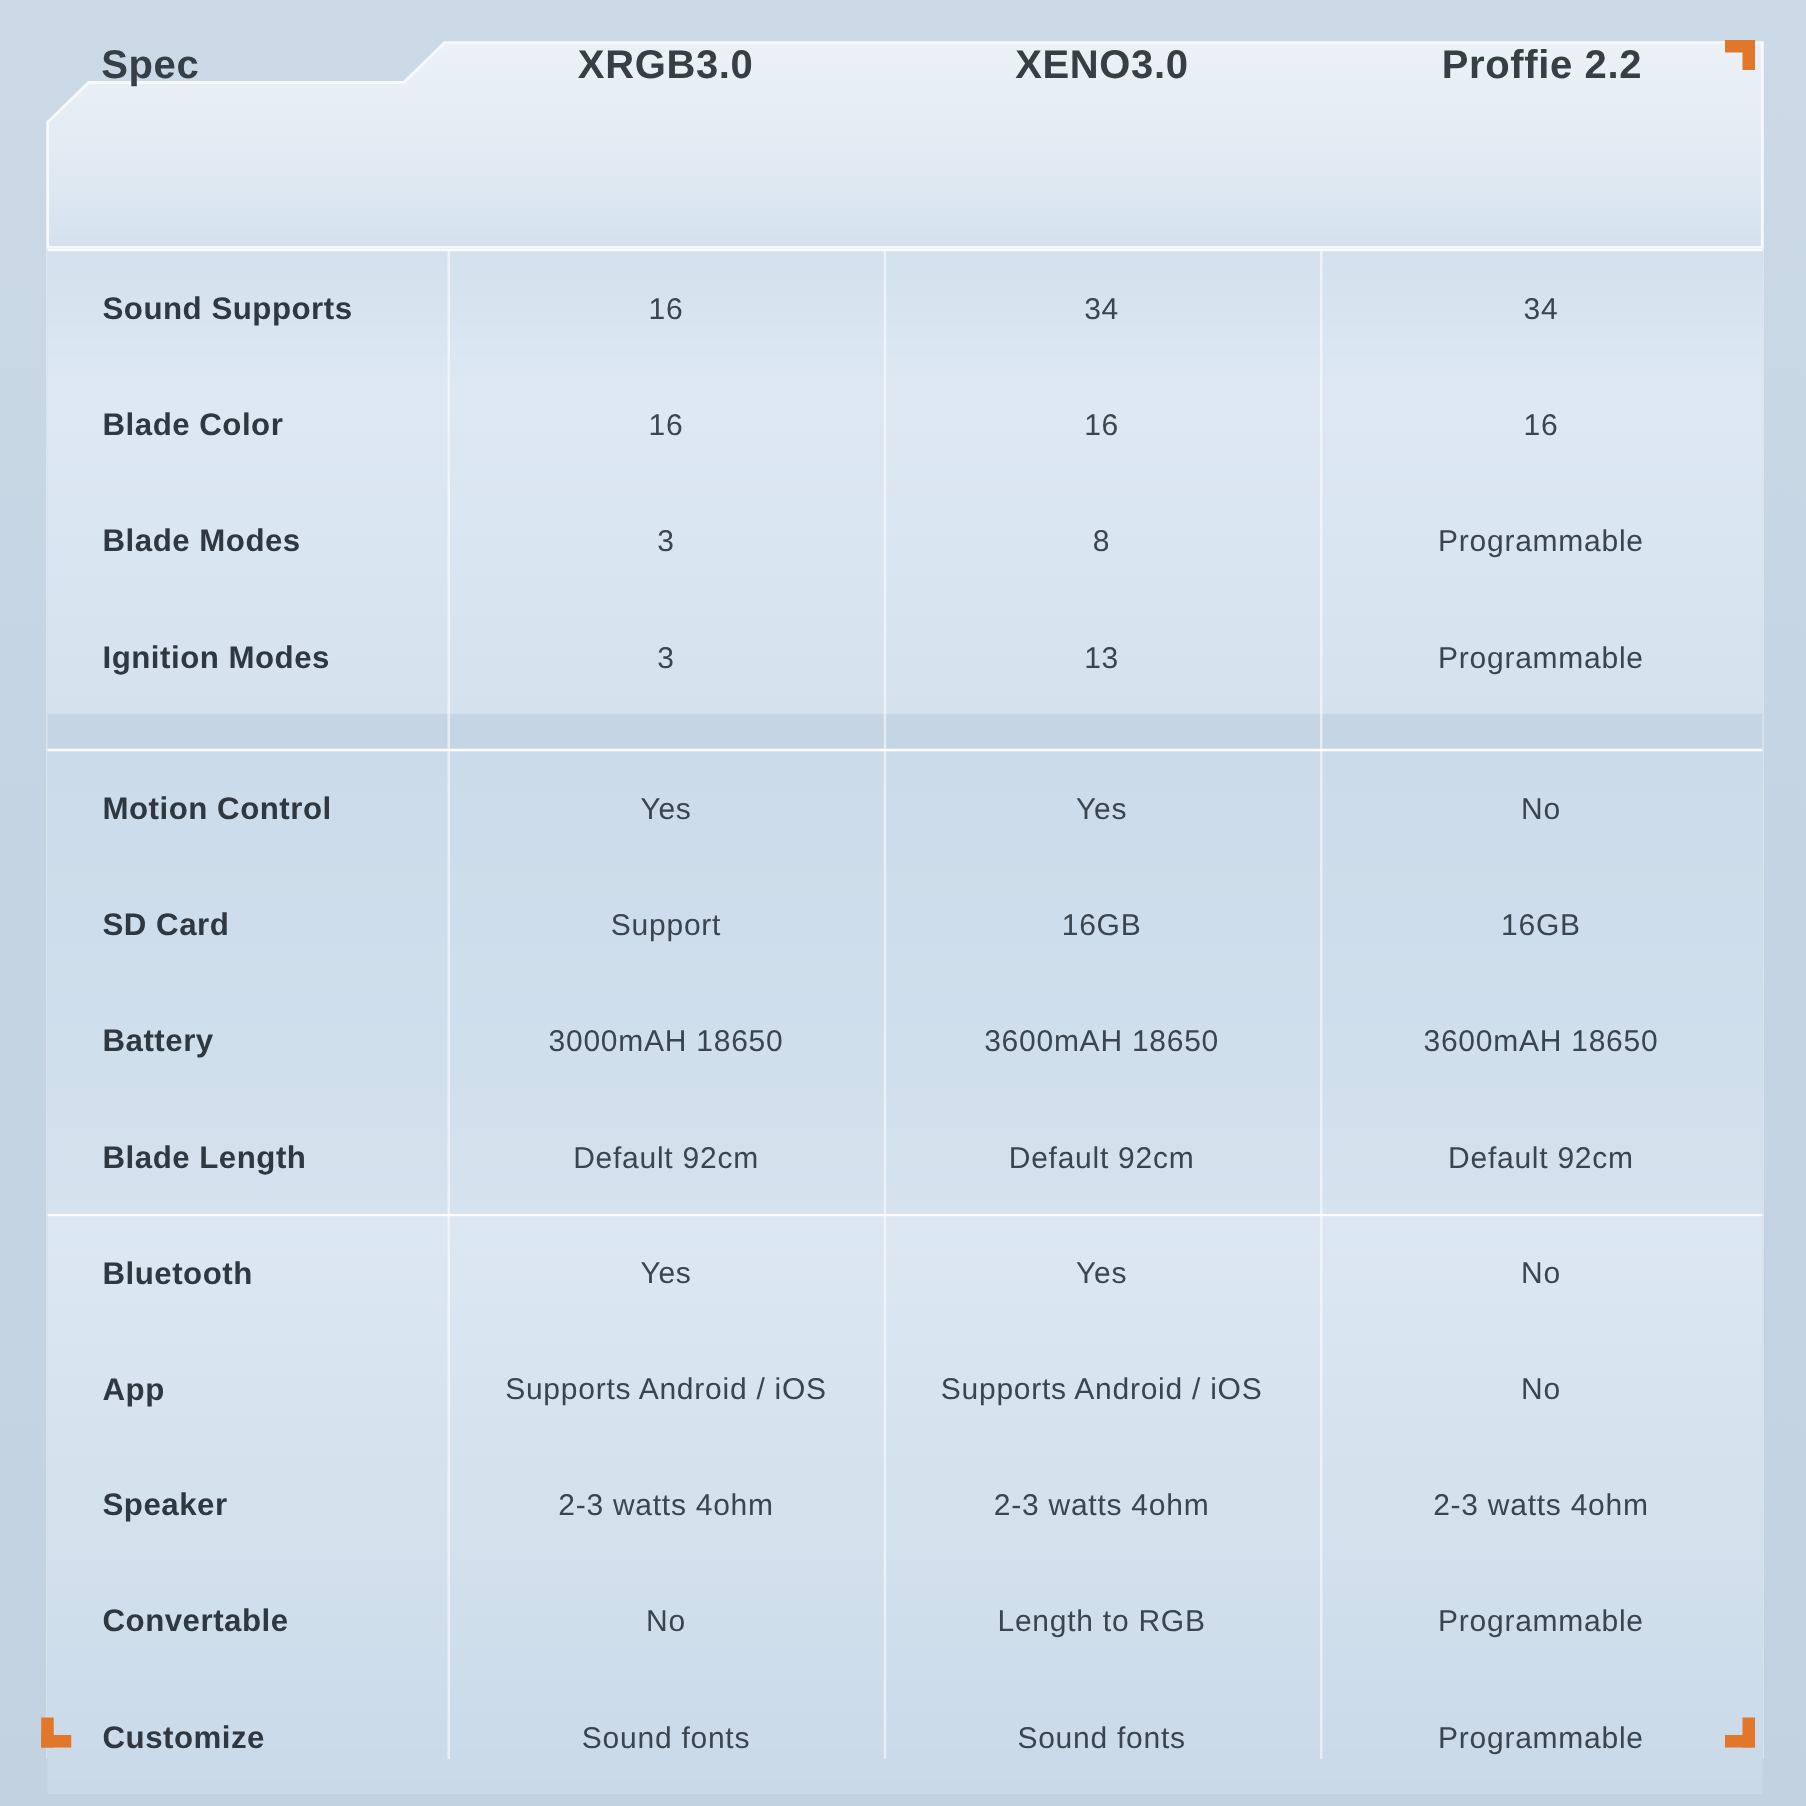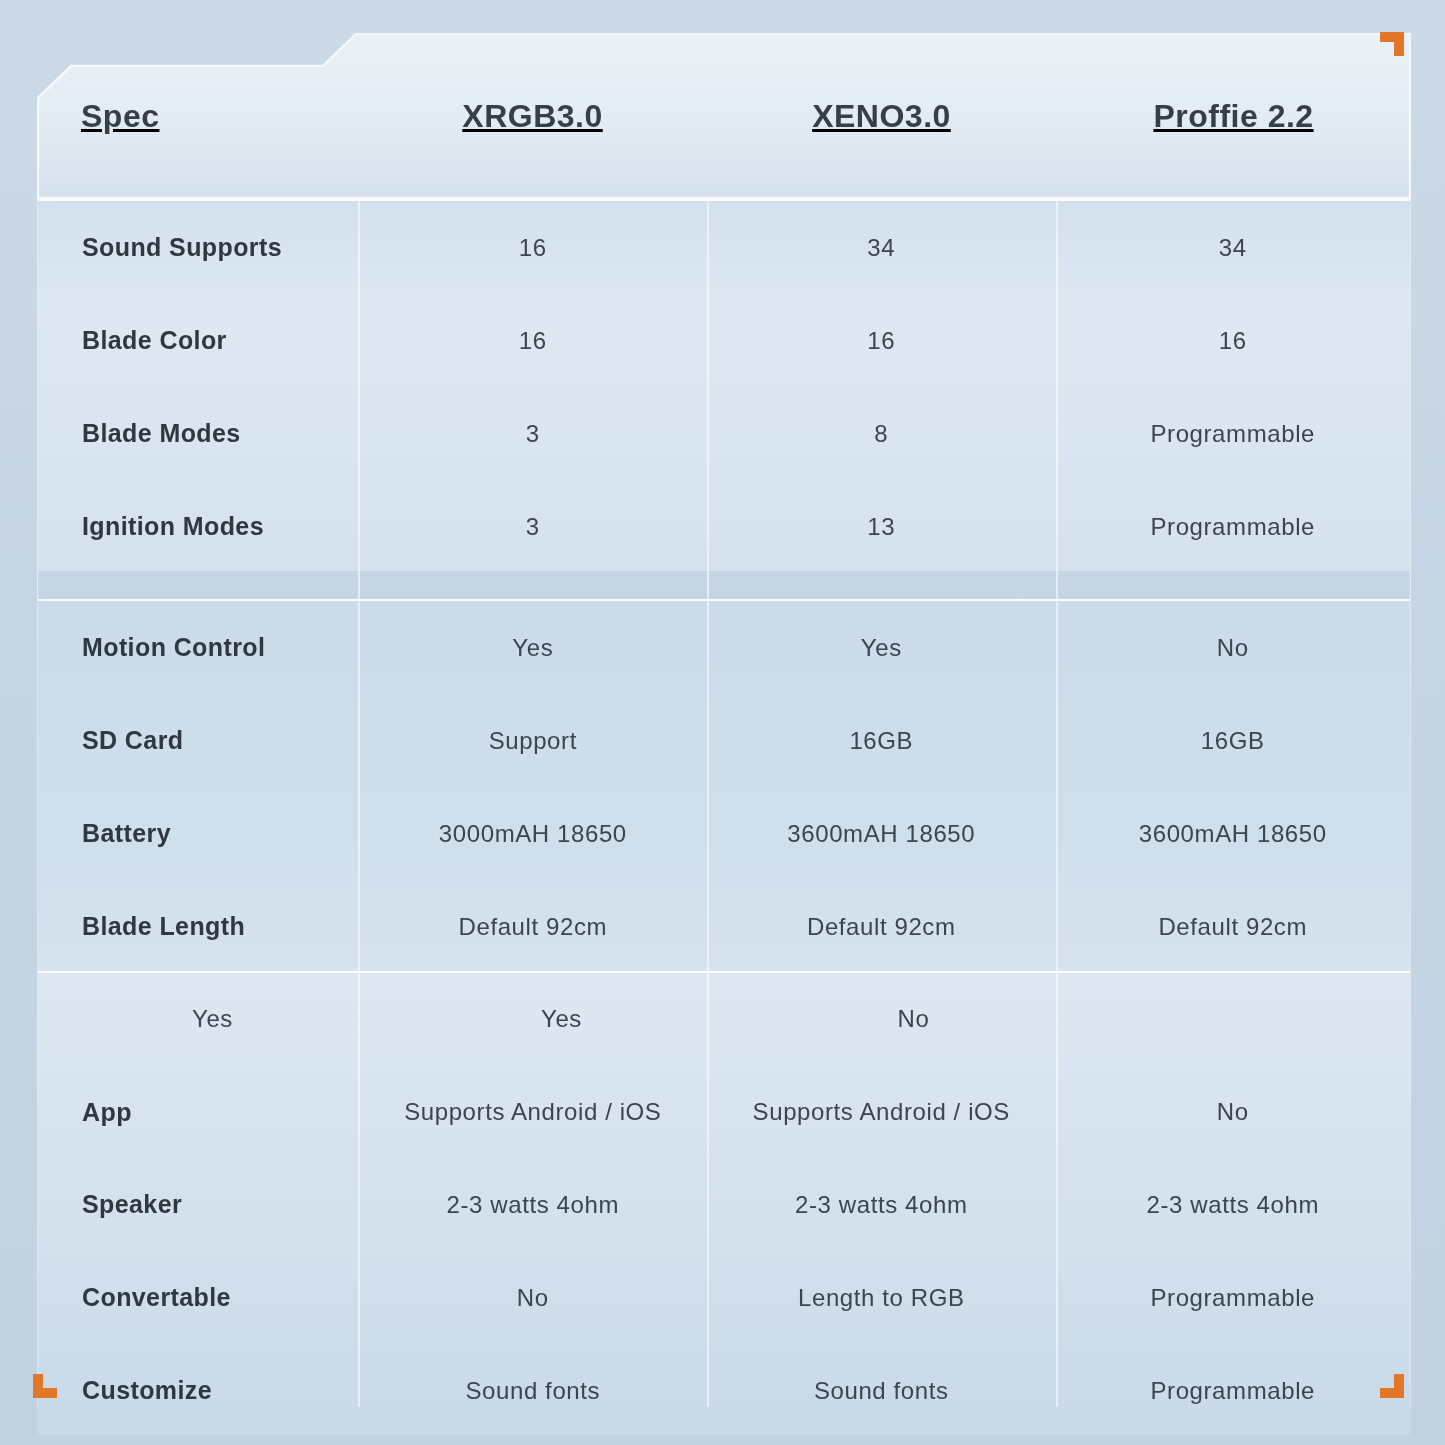--- a/index.html
+++ b/index.html
@@ -7,21 +7,21 @@
   .page {
     position:relative; width:1445px; height:1445px; overflow:hidden;
     background:linear-gradient(180deg,#ccdae7 0%,#c6d5e3 40%,#c2d2e0 100%);
     font-family:"Liberation Sans","DejaVu Sans",sans-serif;
     -webkit-font-smoothing:antialiased;
   }
   
   .header-shape { position:absolute; left:37px; top:33px; width:1374px; height:166px; }
   .header-row {
     position:absolute; left:37px; top:33px; width:1374px; height:166px;
-    display:flex; align-items:center; z-index:3;text-decoration:underline;
+    display:flex; z-index:3;
   }
   .header-cell {
     font-weight:bold; font-size:32px; color:#363e46; letter-spacing:.5px;
     text-align:center;
   }
   .header-cell.first { text-align:left; padding-left:44px; }
   .w0 { width:321px; } .w1 { width:349px; } .w2 { width:349px; } .w3 { width:355px; }
   
   .body {
     position:absolute; left:37px; top:199px; width:1374px; height:1208px; z-index:2;
@@ -124,20 +124,21 @@
         </div>
         <div class="row">
           <div class="cell-label w0">Blade Length</div>
           <div class="cell-value w1">Default 92cm</div>
           <div class="cell-value w2">Default 92cm</div>
           <div class="cell-value w3">Default 92cm</div>
         </div>
       </div>
     <div class="band band-c">
         <div class="row">
+          <div class="cell-label w0">Bluetooth</div>
           <div class="cell-value w1">Yes</div>
           <div class="cell-value w2">Yes</div>
           <div class="cell-value w3">No</div>
         </div>
         <div class="row">
           <div class="cell-label w0">App</div>
           <div class="cell-value w1">Supports Android / iOS</div>
           <div class="cell-value w2">Supports Android / iOS</div>
           <div class="cell-value w3">No</div>
         </div>

